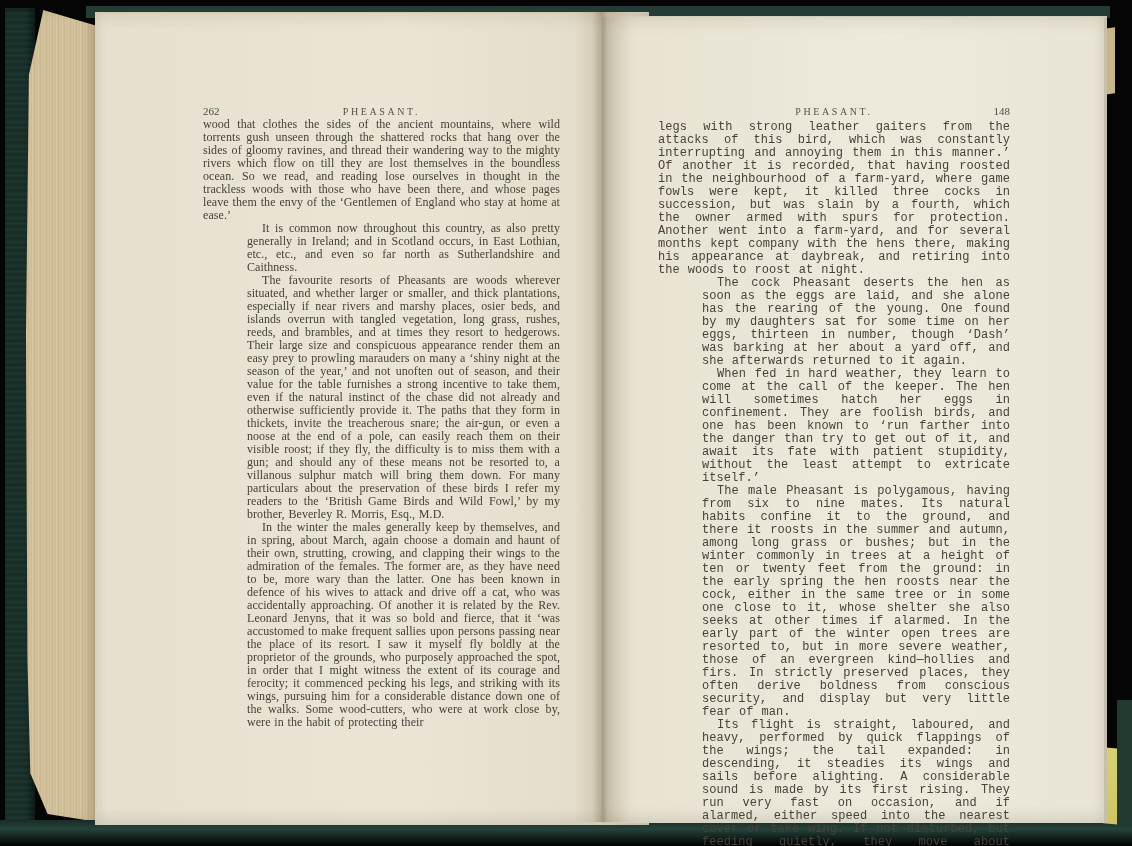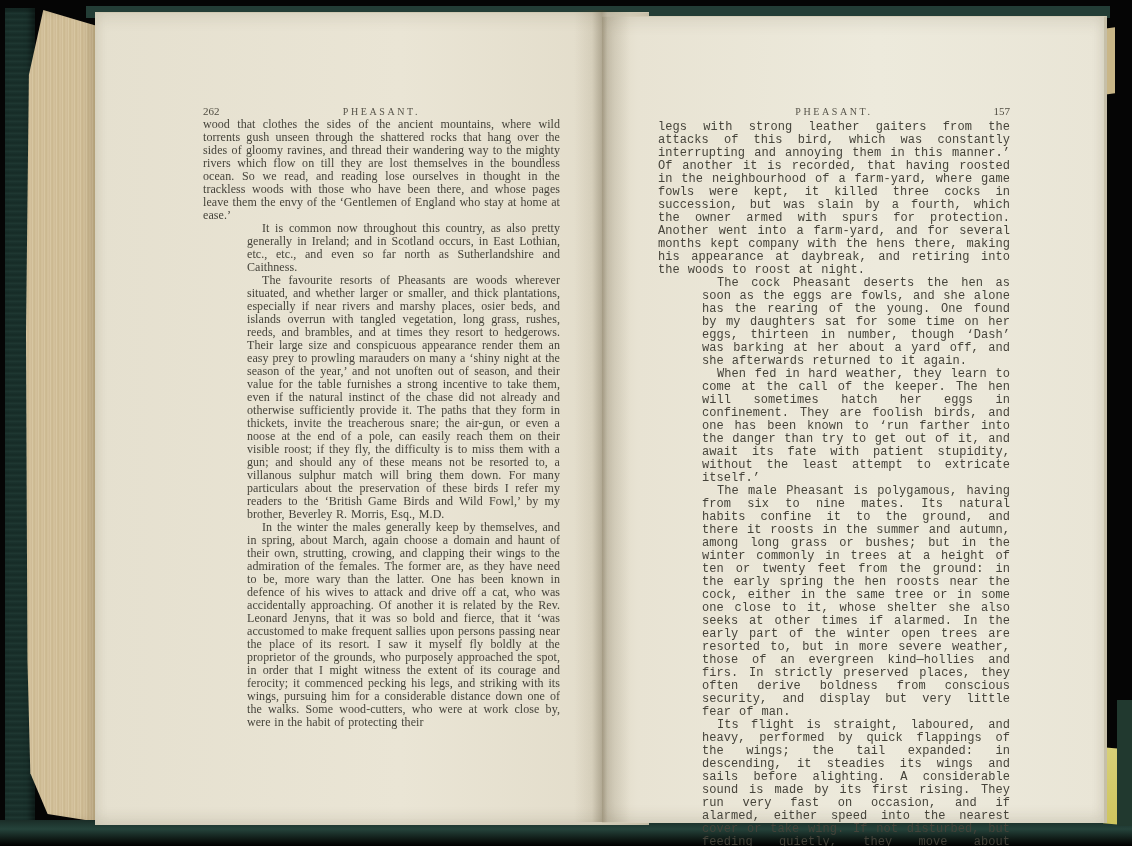--- a/index.html
+++ b/index.html
@@ -125,24 +125,24 @@
     <div class="text-block">
       <p>wood that clothes the sides of the ancient mountains, where wild torrents gush unseen through the shattered rocks that hang over the sides of gloomy ravines, and thread their wandering way to the mighty rivers which flow on till they are lost themselves in the boundless ocean.  So we read, and reading lose ourselves in thought in the trackless woods with those who have been there, and whose pages leave them the envy of the ‘Gentlemen of England who stay at home at ease.’</p>
       <p class="indent">It is common now throughout this country, as also pretty generally in Ireland; and in Scotland occurs, in East Lothian, etc., etc., and even so far north as Sutherlandshire and Caithness.</p>
       <p class="indent">The favourite resorts of Pheasants are woods wherever situated, and whether larger or smaller, and thick plantations, especially if near rivers and marshy places, osier beds, and islands overrun with tangled vegetation, long grass, rushes, reeds, and brambles, and at times they resort to hedgerows.  Their large size and conspicuous appearance render them an easy prey to prowling marauders on many a ‘shiny night at the season of the year,’ and not unoften out of season, and their value for the table furnishes a strong incentive to take them, even if the natural instinct of the chase did not already and otherwise sufficiently provide it.  The paths that they form in thickets, invite the treacherous snare; the air-gun, or even a noose at the end of a pole, can easily reach them on their visible roost; if they fly, the difficulty is to miss them with a gun; and should any of these means not be resorted to, a villanous sulphur match will bring them down.  For many particulars about the preservation of these birds I refer my readers to the ‘British Game Birds and Wild Fowl,’ by my brother, Beverley R. Morris, Esq., M.D.</p>
       <p class="indent">In the winter the males generally keep by themselves, and in spring, about March, again choose a domain and haunt of their own, strutting, crowing, and clapping their wings to the admiration of the females.  The former are, as they have need to be, more wary than the latter.  One has been known in defence of his wives to attack and drive off a cat, who was accidentally approaching.  Of another it is related by the Rev. Leonard Jenyns, that it was so bold and fierce, that it ‘was accustomed to make frequent sallies upon persons passing near the place of its resort.  I saw it myself fly boldly at the proprietor of the grounds, who purposely approached the spot, in order that I might witness the extent of its courage and ferocity; it commenced pecking his legs, and striking with its wings, pursuing him for a considerable distance down one of the walks.  Some wood-cutters, who were at work close by, were in the habit of protecting their</p>
     </div>
   </div>
 
   <div class="page page-right">
     <span class="running-head">PHEASANT.</span>
-    <span class="page-num">157</span>
+    <span class="page-num">148</span>
     <div class="text-block">
       <p>legs with strong leather gaiters from the attacks of this bird, which was constantly interrupting and annoying them in this manner.’  Of another it is recorded, that having roosted in the neighbourhood of a farm-yard, where game fowls were kept, it killed three cocks in succession, but was slain by a fourth, which the owner armed with spurs for protection.  Another went into a farm-yard, and for several months kept company with the hens there, making his appearance at daybreak, and retiring into the woods to roost at night.</p>
-      <p class="indent">The cock Pheasant deserts the hen as soon as the eggs are fowls, and she alone has the rearing of the young.  One found by my daughters sat for some time on her eggs, thirteen in number, though ‘Dash’ was barking at her about a yard off, and she afterwards returned to it again.</p>
+      <p class="indent">The cock Pheasant deserts the hen as soon as the eggs are laid, and she alone has the rearing of the young.  One found by my daughters sat for some time on her eggs, thirteen in number, though ‘Dash’ was barking at her about a yard off, and she afterwards returned to it again.</p>
       <p class="indent">When fed in hard weather, they learn to come at the call of the keeper.  The hen will sometimes hatch her eggs in confinement. They are foolish birds, and one has been known to ‘run farther into the danger than try to get out of it, and await its fate with patient stupidity, without the least attempt to extricate itself.’</p>
       <p class="indent">The male Pheasant is polygamous, having from six to nine mates. Its natural habits confine it to the ground, and there it roosts in the summer and autumn, among long grass or bushes; but in the winter commonly in trees at a height of ten or twenty feet from the ground: in the early spring the hen roosts near the cock, either in the same tree or in some one close to it, whose shelter she also seeks at other times if alarmed.  In the early part of the winter open trees are resorted to, but in more severe weather, those of an evergreen kind—hollies and firs.  In strictly preserved places, they often derive boldness from conscious security, and display but very little fear of man.</p>
       <p class="indent">Its flight is straight, laboured, and heavy, performed by quick flappings of the wings; the tail expanded: in descending, it steadies its wings and sails before alighting.  A considerable sound is made by its first rising.  They run very fast on occasion, and if alarmed, either speed into the nearest cover or take wing.  If not disturbed, but feeding quietly, they move about leisurely, running every now and then, the wings rather drooped, and the tail nearly straight, but rather more elevated than at other times.  One has been known on rising suddenly to dart with such force against a tree as to break its bill with the blow.</p>
     </div>
   </div>
 
   <div class="gutter-shadow"></div>
 
 </div>
 

